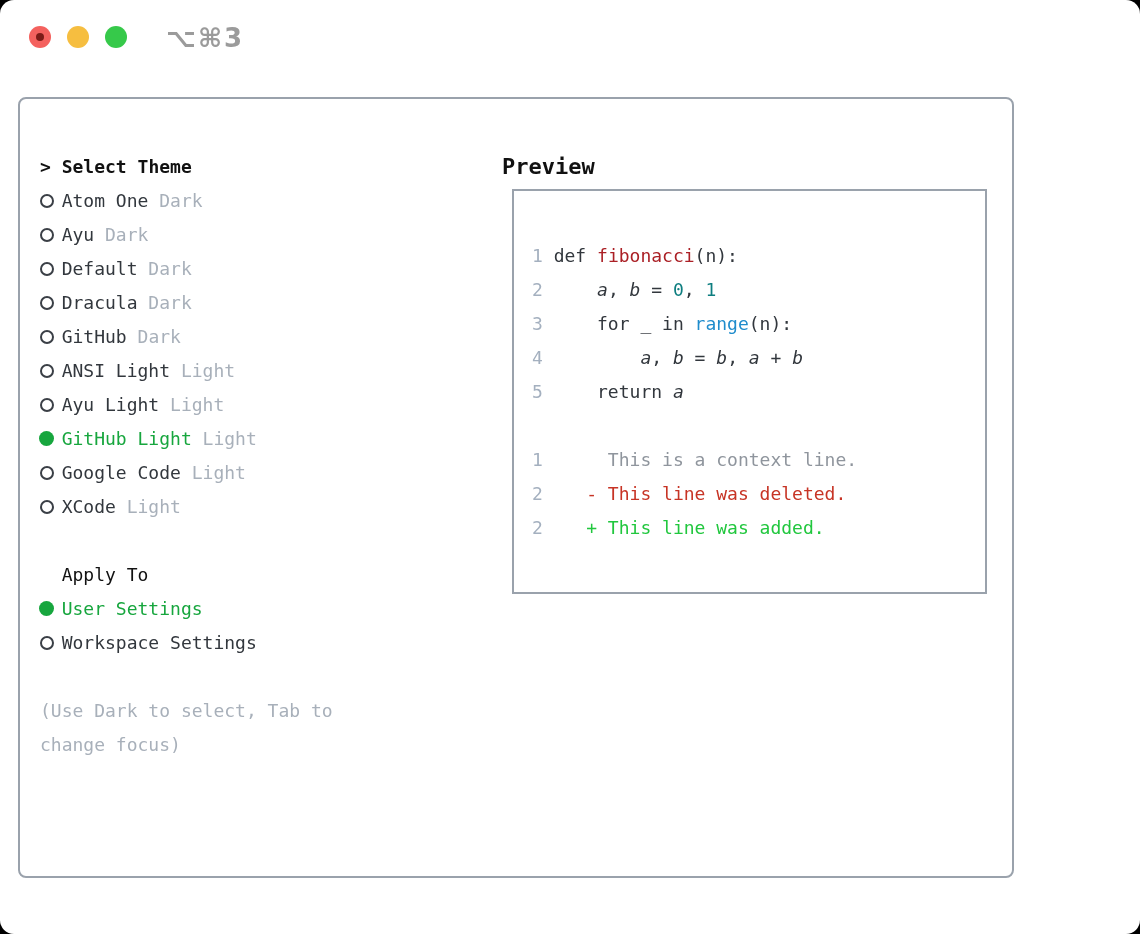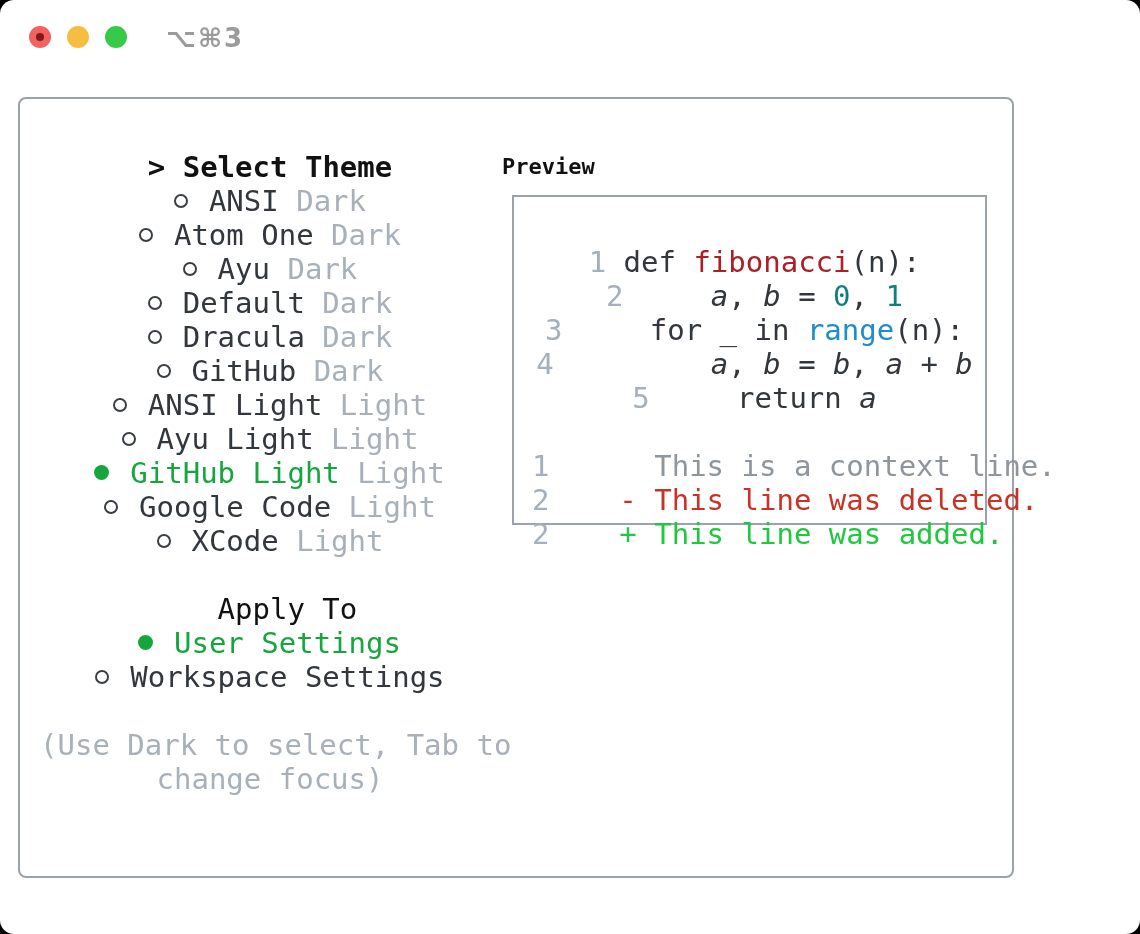--- a/index.html
+++ b/index.html
@@ -34,23 +34,22 @@
   .panel {
     position: absolute; left: 18px; top: 97px;
     width: 996px; height: 781px;
     box-sizing: border-box;
     border: 2px solid var(--border-gray, #9aa2ac);
     border-radius: 8px;
     background: #fff;
   }
   .row {
     position: relative; height: 34px; line-height: 34px;
-    font-size: 29px; white-space: pre;
+    font-size: 18px; white-space: pre;
     color: var(--text-dark, #32373d);
-    text-align: center;
   }
   
   .left-rows { position: absolute; left: 20px; top: 51px; width: 460px; }
   .bullet { display: inline-block; width: 1ch; position: relative; vertical-align: top; height: 34px; }
   .bullet.ring::before {
     content: ""; position: absolute; left: 0px; top: 10px;
     width: 10px; height: 10px; border-radius: 50%;
     border: 2px solid #3a3f46;
   }
   .bullet.dot::before {
@@ -64,22 +63,22 @@
   .t-name { color: var(--text-dark, #32373d); }
   .t-name.sel { color: var(--selected-green, #17a63e); }
   .t-variant { color: var(--muted-gray, #a8b0ba); }
   .hint { color: var(--muted-gray, #a8b0ba); }
   
   .preview-label {
     position: absolute; left: 482px; top: 51px; height: 34px; line-height: 34px;
     font-size: 22px; font-weight: bold; color: #111; white-space: pre;
   }
   .preview-box {
-    position: absolute; left: 492px; top: 96px;
-    width: 475px; height: 330px;
+    position: absolute; left: 492px; top: 90px;
+    width: 475px; height: 405px;
     box-sizing: border-box;
     border: 2px solid var(--border-gray, #9aa2ac);
     background: #fff;
   }
   .code-rows { position: absolute; left: 18px; top: 48px; right: 8px; }
   .linenum { color: var(--line-number, #a4b0bf); }
   .tok-plain   { color: var(--text-dark, #32373d); }
   .tok-func    { color: var(--function-red, #ab2026); }
   .tok-var     { color: var(--text-dark, #32373d); font-style: italic; }
   .tok-num     { color: var(--number-teal, #0e7e80); }
@@ -98,21 +97,20 @@
       <div class="inner-dot"></div>
     </div>
     <div class="traffic yellow"></div>
     <div class="traffic green"></div>
     <div class="win-title">⌥⌘3</div>
   </div>
 
   <div class="panel">
     <div class="left-rows" id="left-rows">
         <div class="row"><span class="cursor">&gt;</span><span> </span><span class="hdr">Select Theme</span></div>
-        <div class="row"><span class="bullet ring"> </span><span> </span><span class="t-name">ANSI</span><span class="t-variant"> Dark</span></div>
         <div class="row"><span class="bullet ring"> </span><span> </span><span class="t-name">Atom One</span><span class="t-variant"> Dark</span></div>
         <div class="row"><span class="bullet ring"> </span><span> </span><span class="t-name">Ayu</span><span class="t-variant"> Dark</span></div>
         <div class="row"><span class="bullet ring"> </span><span> </span><span class="t-name">Default</span><span class="t-variant"> Dark</span></div>
         <div class="row"><span class="bullet ring"> </span><span> </span><span class="t-name">Dracula</span><span class="t-variant"> Dark</span></div>
         <div class="row"><span class="bullet ring"> </span><span> </span><span class="t-name">GitHub</span><span class="t-variant"> Dark</span></div>
         <div class="row"><span class="bullet ring"> </span><span> </span><span class="t-name">ANSI Light</span><span class="t-variant"> Light</span></div>
         <div class="row"><span class="bullet ring"> </span><span> </span><span class="t-name">Ayu Light</span><span class="t-variant"> Light</span></div>
         <div class="row"><span class="bullet dot"> </span><span> </span><span class="t-name sel">GitHub Light</span><span class="t-variant"> Light</span></div>
         <div class="row"><span class="bullet ring"> </span><span> </span><span class="t-name">Google Code</span><span class="t-variant"> Light</span></div>
         <div class="row"><span class="bullet ring"> </span><span> </span><span class="t-name">XCode</span><span class="t-variant"> Light</span></div>

